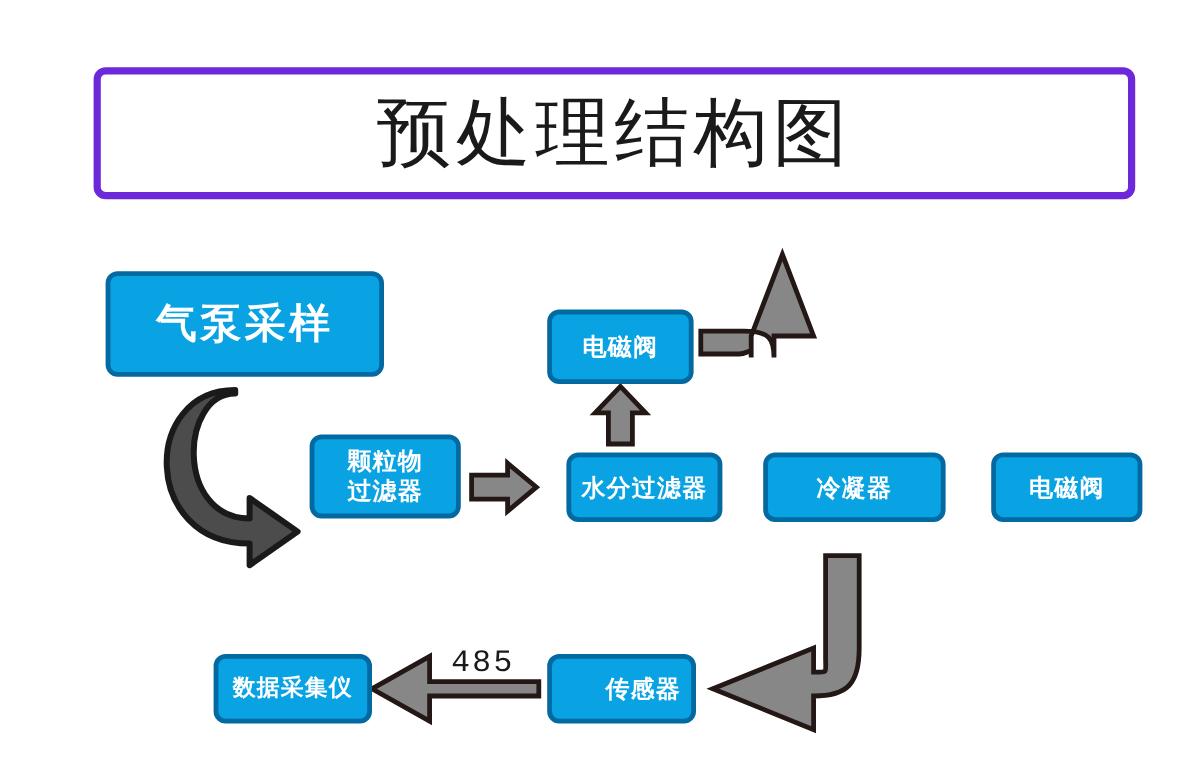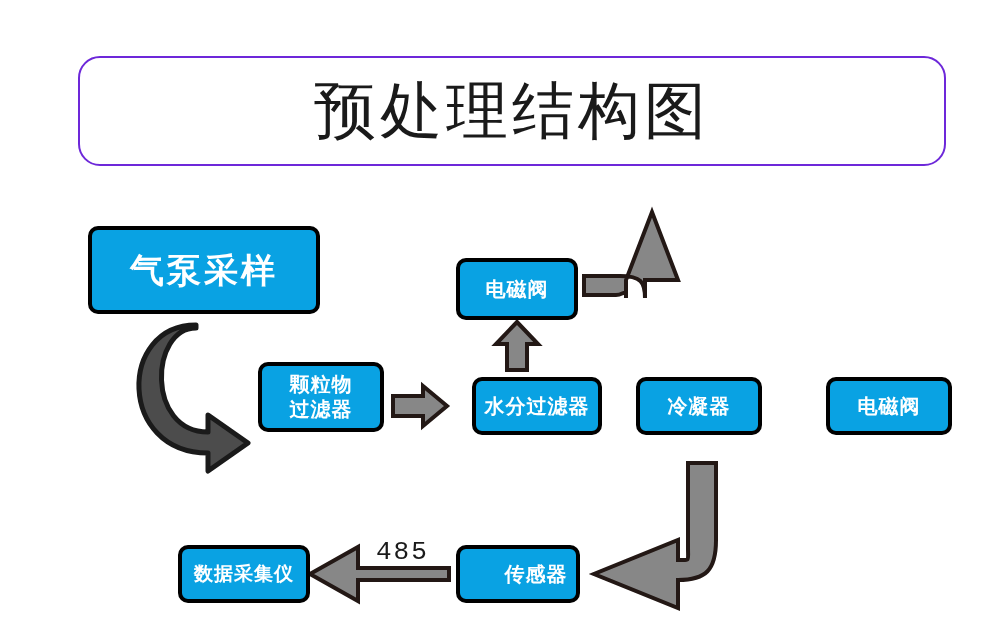--- a/index.html
+++ b/index.html
@@ -18,64 +18,64 @@
     overflow: hidden;
   }
 
   
   .title-box {
     position: absolute;
     left: 78px;
     top: 56px;
     width: 868px;
     height: 110px;
-    border: 2px solid #6d28d9;
-    border-radius: 22px;
+    border: 6px solid #6d28d9;
+    border-radius: 10px;
     box-sizing: border-box;
     display: flex;
     align-items: center;
     justify-content: center;
     background: #ffffff;
   }
   .title-text {
     font-size: 62px;
     font-weight: 400;
     color: #1a1a1a;
     letter-spacing: 4px;
     line-height: 1;
     font-family: "DejaVu Sans", "Liberation Sans", sans-serif;
   }
 
   
   .node {
     position: absolute;
     box-sizing: border-box;
     background: #09A2E3;
-    border: 4px solid #000000;
+    border: 4px solid #0369a1;
     border-radius: 10px;
     display: flex;
     align-items: center;
     justify-content: center;
     text-align: center;
     color: #ffffff;
     font-weight: bold;
     font-family: "DejaVu Sans", "Liberation Sans", sans-serif;
     line-height: 1.25;
     letter-spacing: 1px;
   }
   .node.big   { font-size: 34px; letter-spacing: 3px; }
   .node.med   { font-size: 20px; }
   .node.small { font-size: 19px; }
 
   
   #node-pump      { left: 88px;  top: 226px; width: 232px; height: 88px; }
   #node-particle  { left: 258px; top: 362px; width: 126px; height: 70px; }
   #node-moisture  { left: 452px; top: 377px; width: 130px; height: 58px; margin-left: 20px; }
   #node-valve-top { left: 456px; top: 258px; width: 122px; height: 62px; }
-  #node-condenser { left: 636px; top: 377px; width: 126px; height: 58px; }
+  #node-condenser { left: 636px; top: 377px; width: 152px; height: 58px; }
   #node-valve-rt  { left: 826px; top: 377px; width: 126px; height: 58px; }
   #node-sensor    { left: 456px; top: 545px; width: 124px; height: 58px; padding-left: 36px; }
   #node-daq       { left: 178px; top: 545px; width: 132px; height: 58px; align-items: center; }
 
   
   #arrows {
     position: absolute;
     left: 0; top: 0;
     width: 1000px;
     height: 636px;

